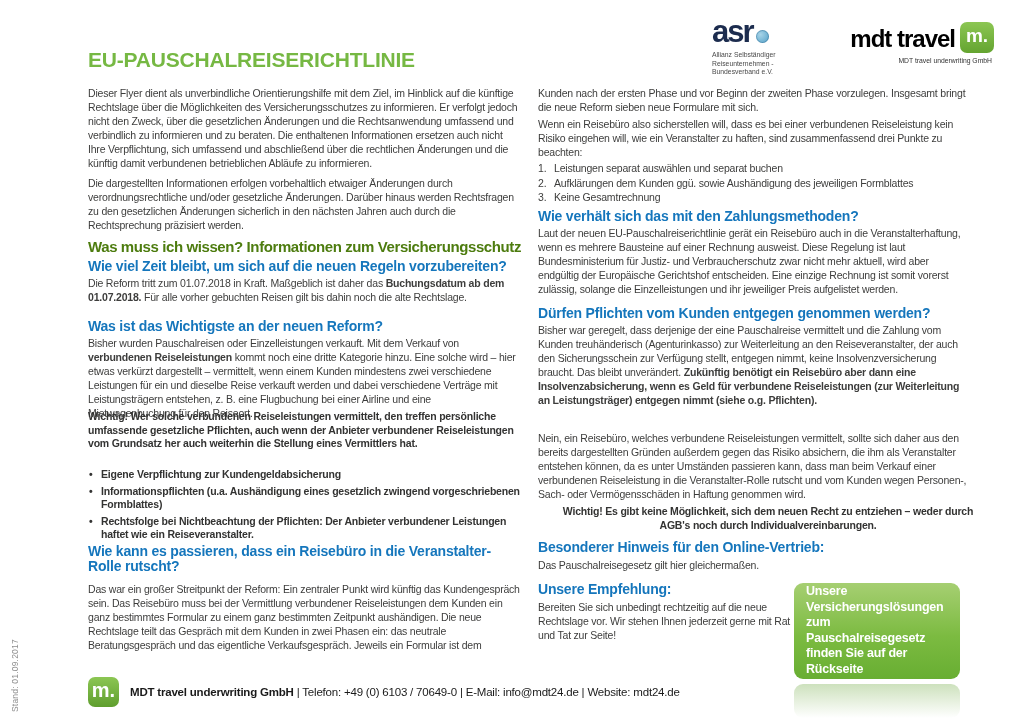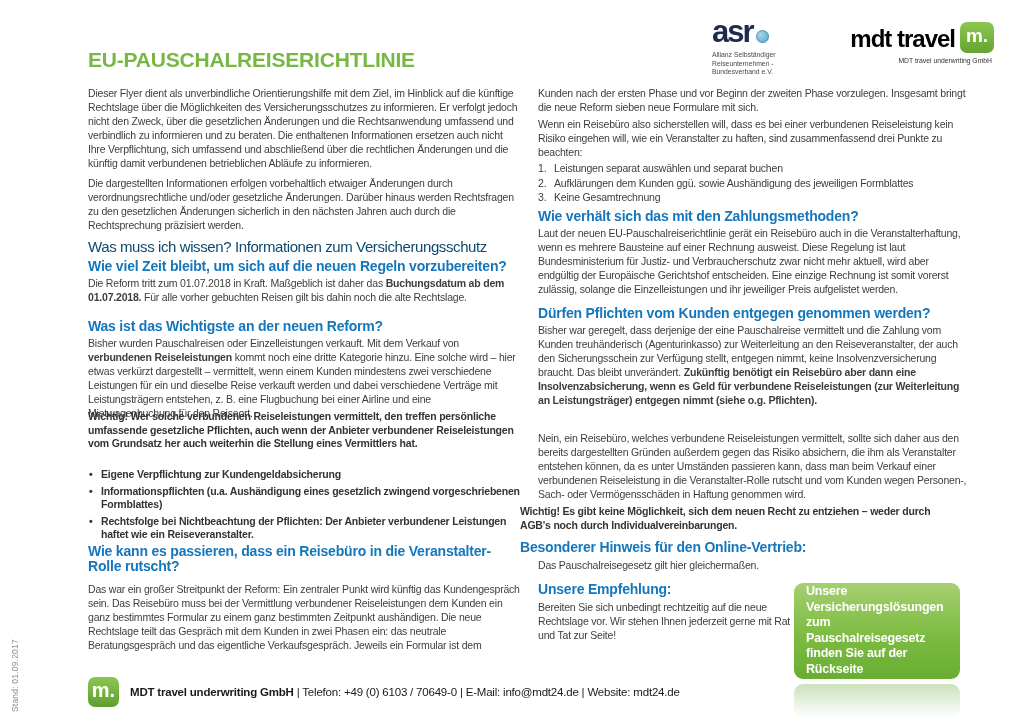--- a/index.html
+++ b/index.html
@@ -17,22 +17,22 @@
     font-size: 21px; font-weight: bold; letter-spacing: -0.2px;
     color: #76b843;
   }
   .body-p {
     position: absolute; width: 432px;
     font-size: 10.5px; line-height: 14px; letter-spacing: -0.2px;
     color: #3d3d3c;
   }
   .h-main {
     position: absolute; white-space: nowrap;
-    font-size: 15px; font-weight: normal; letter-spacing: -0.4px;
-    color: #0c4a6e;
+    font-size: 15px; font-weight: bold; letter-spacing: -0.4px;
+    color: #4d7c0f;
   }
   .h-blue {
     position: absolute; width: 432px;
     font-size: 14px; font-weight: bold; letter-spacing: -0.2px; line-height: 15px;
     color: #1576bc;
   }
   .bold-p { font-weight: bold; color: #333332; }
   .bullet-list { position: absolute; width: 432px; list-style: none; }
   .bullet-list li {
     position: relative; padding-left: 13px; margin-bottom: 3px;
@@ -159,23 +159,23 @@
     <li><span class="num">3.</span><span>Keine Gesamtrechnung</span></li>
   </ol>
 
   <h3 class="h-blue" style="left:538px; top:209px;">Wie verhält sich das mit den Zahlungsmethoden?</h3>
   <p class="body-p" style="left:538px; top:226px;">Laut der neuen EU-Pauschalreiserichtlinie gerät ein Reisebüro auch in die Veranstalterhaftung, wenn es mehrere Bausteine auf einer Rechnung ausweist. Diese Regelung ist laut Bundesministerium für Justiz- und Verbraucherschutz zwar nicht mehr aktuell, wird aber endgültig der Europäische Gerichtshof entscheiden. Eine einzige Rechnung ist somit vorerst zulässig, solange die Einzelleistungen und ihr jeweiliger Preis aufgelistet werden.</p>
 
   <h3 class="h-blue" style="left:538px; top:306px;">Dürfen Pflichten vom Kunden entgegen genommen werden?</h3>
   <p class="body-p" style="left:538px; top:323px;"><span>Bisher war geregelt, dass derjenige der eine Pauschalreise vermittelt und die Zahlung vom Kunden treuhänderisch (Agenturinkasso) zur Weiterleitung an den Reiseveranstalter, der auch den Sicherungsschein zur Verfügung stellt, entgegen nimmt, keine Insolvenzversicherung braucht. Das bleibt unverändert. </span><strong>Zukünftig benötigt ein Reisebüro aber dann eine Insolvenzabsicherung, wenn es Geld für verbundene Reiseleistungen (zur Weiterleitung an Leistungsträger) entgegen nimmt (siehe o.g. Pflichten).</strong></p>
 
   <p class="body-p" style="left:538px; top:431px;">Nein, ein Reisebüro, welches verbundene Reiseleistungen vermittelt, sollte sich daher aus den bereits dargestellten Gründen außerdem gegen das Risiko absichern, die ihm als Veranstalter entstehen können, da es unter Umständen passieren kann, dass man beim Verkauf einer verbundenen Reiseleistung in die Veranstalter-Rolle rutscht und vom Kunden wegen Personen-, Sach- oder Vermögensschäden in Haftung genommen wird.</p>
-  <p class="body-p bold-p" style="left:520px; top:505px; line-height:13.5px;">Wichtig! Es gibt keine Möglichkeit, sich dem neuen Recht zu entziehen – weder durch AGB's noch durch Individualvereinbarungen.</p>
+  <p class="body-p bold-p" style="left:552px; top:505px; line-height:13.5px;text-align:center;">Wichtig! Es gibt keine Möglichkeit, sich dem neuen Recht zu entziehen – weder durch AGB's noch durch Individualvereinbarungen.</p>
 
-  <h3 class="h-blue" style="left:520px; top:540px;">Besonderer Hinweis für den Online-Vertrieb:</h3>
+  <h3 class="h-blue" style="left:538px; top:540px;">Besonderer Hinweis für den Online-Vertrieb:</h3>
   <p class="body-p" style="left:538px; top:558px;">Das Pauschalreisegesetz gilt hier gleichermaßen.</p>
 
   <h3 class="h-blue" style="left:538px; top:582px;">Unsere Empfehlung:</h3>
   <p class="body-p" style="left:538px; top:600px; width:252px;">Bereiten Sie sich unbedingt rechtzeitig auf die neue Rechtslage vor. Wir stehen Ihnen jederzeit gerne mit Rat und Tat zur Seite!</p>
 
   <div class="green-box">Unsere Versicherungslösungen zum Pauschalreisegesetz finden Sie auf der Rückseite</div>
   <div class="green-box-reflection"></div>
 
   <div class="footer">
     <div class="m-badge">m.</div>

